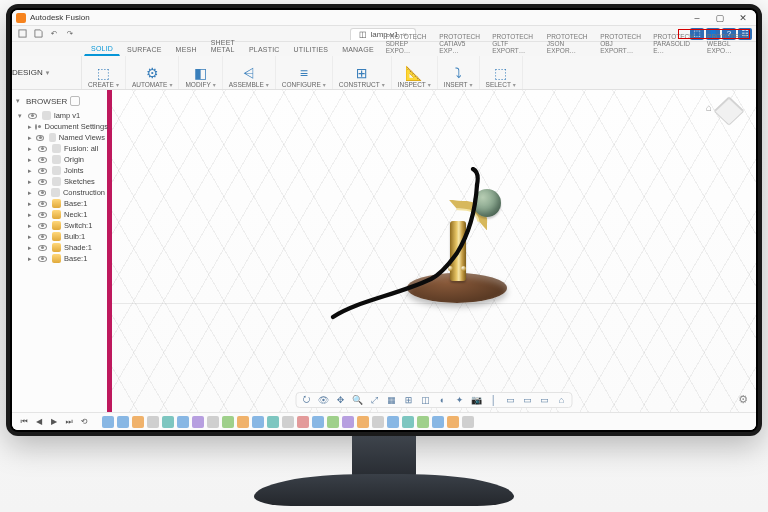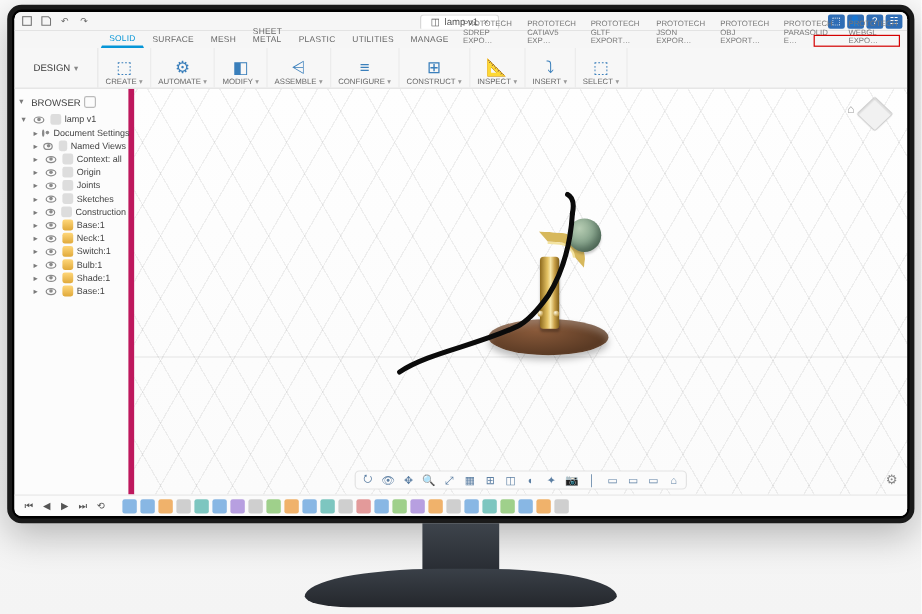--- a/index.html
+++ b/index.html
@@ -47,21 +47,21 @@
   .highlight-box { position:absolute; right:6px; top:19px; width:72px; height:10px; border:1.5px solid #d40000; pointer-events:none; }
 
   
   .ribbon-tabs { height:14px; display:flex; align-items:flex-end; gap:0; padding-left:72px; background:#f6f6f6; font-size:7px; color:#666;}
   .rtab { padding:2px 6px; text-transform:uppercase; letter-spacing:.03em; border:1px solid transparent;}
   .rtab.active { color:#0696d7; border-bottom:2px solid #0696d7;}
   .ribbon-tabs .etab { font-size:6.5px; color:#777; padding:2px 5px; }
 
   
   .ribbon { height:34px; background:#f7f7f7; border-bottom:1px solid #e0e0e0; display:flex; align-items:stretch;}
-  .ws-sel { width:70px; border-right:1px solid #e7e7e7; display:flex; align-items:center; justify-content:center; gap:3px; font-size:8px;}
+  .ws-sel { width:70px; border-right:1px solid #e7e7e7; display:flex; align-items:center; justify-content:flex-start; gap:3px; font-size:8px;}
   .ws-sel .chev { font-size:7px; color:#888;}
   .rgroup { display:flex; flex-direction:column; align-items:center; justify-content:flex-end; padding:2px 6px 1px;
     border-right:1px solid #ececec;}
   .rgroup .ico { font-size:14px; line-height:1; color:#3a7fbb;}
   .rgroup .lbl { font-size:6.5px; text-transform:uppercase; color:#666; margin-top:1px; display:flex; gap:2px; align-items:center;}
   .rgroup .chev { font-size:6px; color:#999; }
 
   
   .main { flex:1; display:flex; position:relative; overflow:hidden;}
   .browser { width:100px; background:#fcfcfc; border-right:5px solid #be185d; padding:4px 2px; font-size:7.5px; color:#444;}
@@ -126,20 +126,28 @@
   .cord path { stroke:#0b0b0b; stroke-width:4.2; fill:none; stroke-linecap:round; }
 </style>
 </head>
 <body>
 
 <div class="scene">
   <div class="monitor-bezel">
     <div class="screen">
       <div class="app">
 
+        <div class="titlebar">
+          <div class="brand-icon"></div>
+          <div class="title">Autodesk Fusion</div>
+          <div class="spacer"></div>
+          <div class="win-btn">–</div>
+          <div class="win-btn">▢</div>
+          <div class="win-btn close">✕</div>
+        </div>
 
         <div class="docrow">
           <div class="qab">
               <svg viewBox="0 0 10 10">
                 <rect x="1" y="1" width="8" height="8" fill="none" stroke="#777"></rect>
               </svg>
             </div>
           <div class="qab">
               <svg viewBox="0 0 10 10">
                 <path d="M1 1h6l2 2v6H1z" fill="none" stroke="#777"></path>
@@ -275,21 +283,21 @@
                 <div class="node indent1">
                   <span class="tri closed"></span>
                   <span class="eye"></span>
                   <span class="ico"></span>
                   <span>Named Views</span>
                 </div>
                 <div class="node indent1">
                   <span class="tri closed"></span>
                   <span class="eye"></span>
                   <span class="ico"></span>
-                  <span>Context: all</span>
+                  <span>Fusion: all</span>
                 </div>
                 <div class="node indent1">
                   <span class="tri closed"></span>
                   <span class="eye"></span>
                   <span class="ico"></span>
                   <span>Origin</span>
                 </div>
                 <div class="node indent1">
                   <span class="tri closed"></span>
                   <span class="eye"></span>

